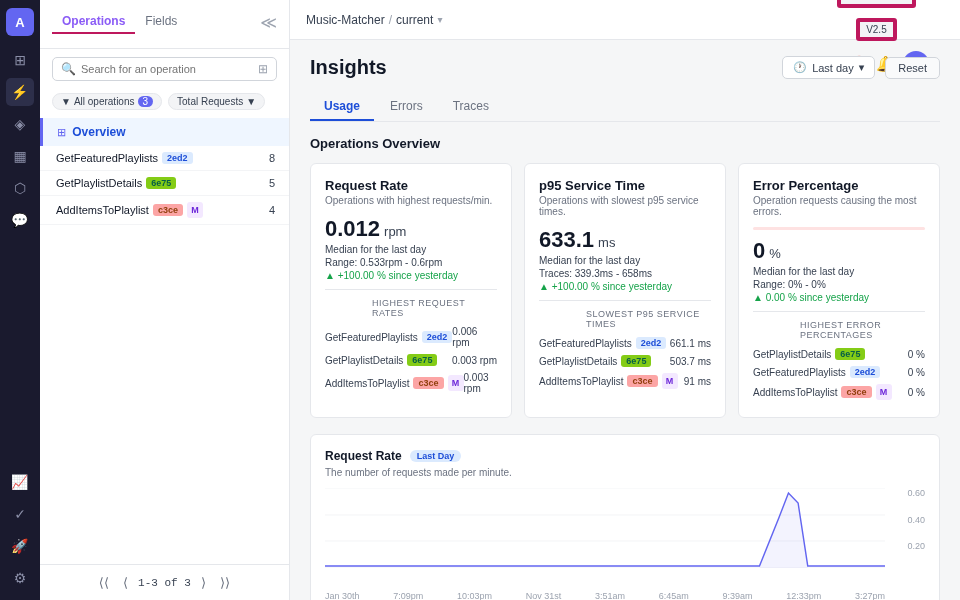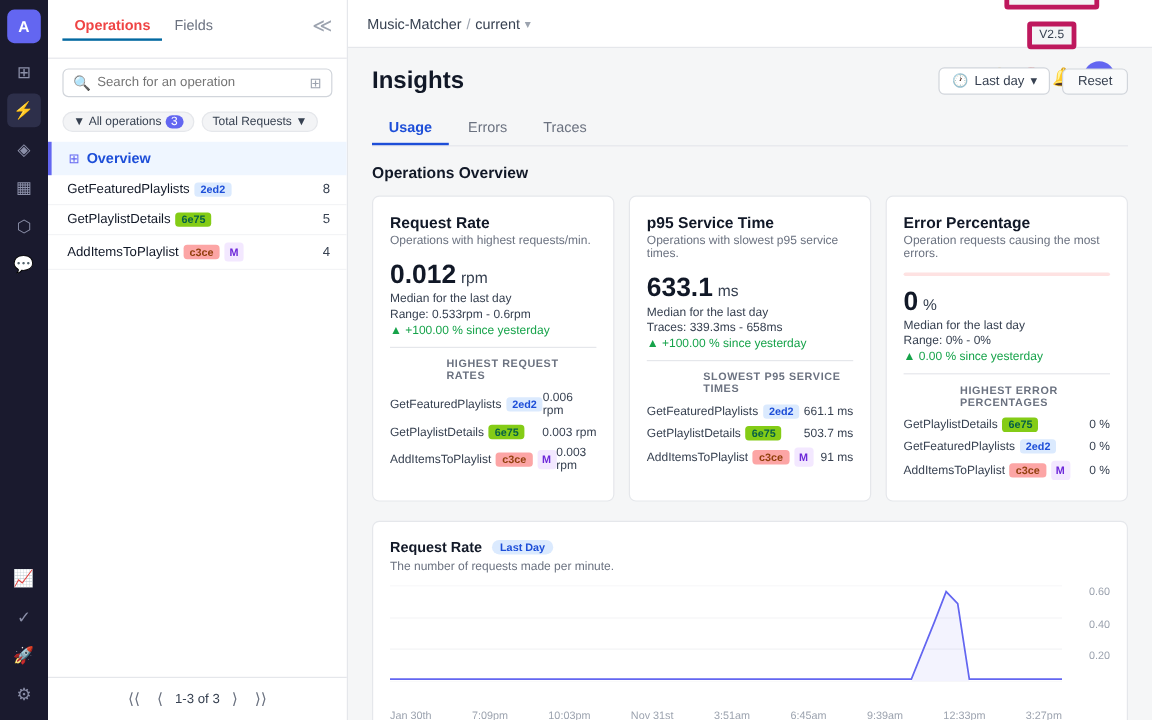--- a/index.html
+++ b/index.html
@@ -14,21 +14,21 @@
     .icon-rail .rail-icon { width: 28px; height: 28px; display: flex; align-items: center; justify-content: center; color: #8b8fa8; border-radius: 5px; cursor: pointer; font-size: 14px; }
     .icon-rail .rail-icon.active { color: #fff; background: #2d2f4a; }
     .icon-rail .spacer { flex: 1; }
 
     
     .sidebar { width: 250px; background: #fff; border-right: 1px solid #e5e7eb; display: flex; flex-direction: column; flex-shrink: 0; }
     .sidebar-header { padding: 10px 12px 6px; border-bottom: 1px solid #e5e7eb; }
     .sidebar-header-top { display: flex; align-items: center; justify-content: space-between; margin-bottom: 8px; }
     .sidebar-tabs { display: flex; gap: 0; }
     .sidebar-tab { padding: 4px 10px; font-size: 12px; cursor: pointer; color: #6b7280; border-bottom: 2px solid transparent; }
-    .sidebar-tab.active { color: #ef4444; border-bottom: 2px solid #0369a1; font-weight: 600; }
+    .sidebar-tab.active { color: #8b5cf6; border-bottom: 2px solid #be185d; font-weight: 600; }
     .collapse-btn { color: #9ca3af; cursor: pointer; font-size: 16px; }
     .search-row { padding: 8px 12px; }
     .search-box { display: flex; align-items: center; border: 1px solid #d1d5db; border-radius: 5px; padding: 4px 8px; gap: 5px; width: 100%; }
     .search-box input { border: none; outline: none; font-size: 11px; color: #374151; flex: 1; background: transparent; }
     .filter-row { padding: 4px 12px 8px; display: flex; align-items: center; gap: 6px; }
     .filter-pill { display: flex; align-items: center; gap: 3px; background: #f3f4f6; border: 1px solid #e5e7eb; border-radius: 12px; padding: 2px 8px; font-size: 10px; color: #374151; cursor: pointer; }
     .filter-pill .count { background: #6366f1; color: #fff; border-radius: 8px; padding: 0 5px; font-size: 10px; }
 
     
     .op-list { flex: 1; overflow-y: auto; }
@@ -40,21 +40,21 @@
     .op-badge { font-size: 9px; padding: 1px 5px; border-radius: 3px; font-weight: 600; }
     .badge-blue { background: #dbeafe; color: #1d4ed8; }
     .badge-green { background: #84cc16; color: #065f46; }
     .badge-yellow { background: #fca5a5; color: #92400e; }
     .badge-m { background: #f3e8ff; color: #6d28d9; width: 16px; height: 16px; display: inline-flex; align-items: center; justify-content: center; border-radius: 3px; font-size: 9px; font-weight: bold; }
     .op-count { font-size: 11px; color: #374151; margin-left: auto; }
 
     
     .pagination { display: flex; align-items: center; justify-content: center; gap: 6px; padding: 8px; border-top: 1px solid #e5e7eb; }
     .pag-btn { color: #6b7280; cursor: pointer; font-size: 13px; padding: 2px 4px; }
-    .pag-label { font-size: 11px; color: #374151; }
+    .pag-label { font-size: 11px; color: #374151; font-family: Liberation Mono, monospace; }
 
     
     .main { flex: 1; display: flex; flex-direction: column; overflow: hidden; }
 
     
     .topbar { background: #fff; border-bottom: 1px solid #e5e7eb; padding: 0 16px; display: flex; align-items: center; justify-content: space-between; height: 40px; flex-shrink: 0; }
     .breadcrumb { display: flex; align-items: center; gap: 4px; font-size: 12px; color: #374151; }
     .breadcrumb .sep { color: #9ca3af; }
     .topbar-right { display: flex; align-items: center; gap: 10px; flex-direction: column; }
     .topbar-badge { font-size: 10px; background: #f3f4f6; border: 4px solid #be185d; border-radius: 3px; padding: 2px 6px; color: #374151; }
@@ -83,21 +83,21 @@
     .metrics-row { display: flex; gap: 12px; margin-bottom: 16px; }
     .metric-card { flex: 1; background: #fff; border: 1px solid #e5e7eb; border-radius: 6px; padding: 14px; }
     .metric-label { font-size: 13px; font-weight: 700; color: #111827; margin-bottom: 2px; }
     .metric-desc { font-size: 10px; color: #6b7280; margin-bottom: 10px; }
     .metric-value { font-size: 22px; font-weight: 700; color: #111827; display: flex; align-items: baseline; gap: 4px; }
     .metric-unit { font-size: 13px; font-weight: 400; color: #374151; }
     .metric-sub { font-size: 10px; color: #6b7280; margin-top: 2px; }
     .metric-sub span { color: #374151; }
     .metric-change { font-size: 10px; color: #16a34a; margin-top: 2px; }
     .metric-divider { border: none; border-top: 1px solid #e5e7eb; margin: 8px 0; }
-    .metric-list-title { font-size: 9px; font-weight: 700; color: #6b7280; text-transform: uppercase; letter-spacing: 0.5px; margin-bottom: 5px; padding-left: 47px; }
+    .metric-list-title { font-size: 9px; font-weight: 400; color: #6b7280; text-transform: uppercase; letter-spacing: 0.5px; margin-bottom: 5px; padding-left: 47px; }
     .metric-list-row { display: flex; align-items: center; justify-content: space-between; padding: 3px 0; font-size: 10px; color: #374151; }
     .metric-list-row .op-info { display: flex; align-items: center; gap: 4px; }
     .metric-list-row .val { color: #374151; font-weight: 500; }
     .error-bar { height: 3px; background: #fee2e2; border-radius: 2px; margin-bottom: 8px; }
 
     
     .chart-section { background: #fff; border: 1px solid #e5e7eb; border-radius: 6px; padding: 14px; }
     .chart-header { display: flex; align-items: center; gap: 8px; margin-bottom: 4px; }
     .chart-title { font-size: 12px; font-weight: 700; color: #111827; }
     .chart-pill { font-size: 9px; background: #dbeafe; color: #1d4ed8; border-radius: 10px; padding: 1px 7px; font-weight: 600; }

